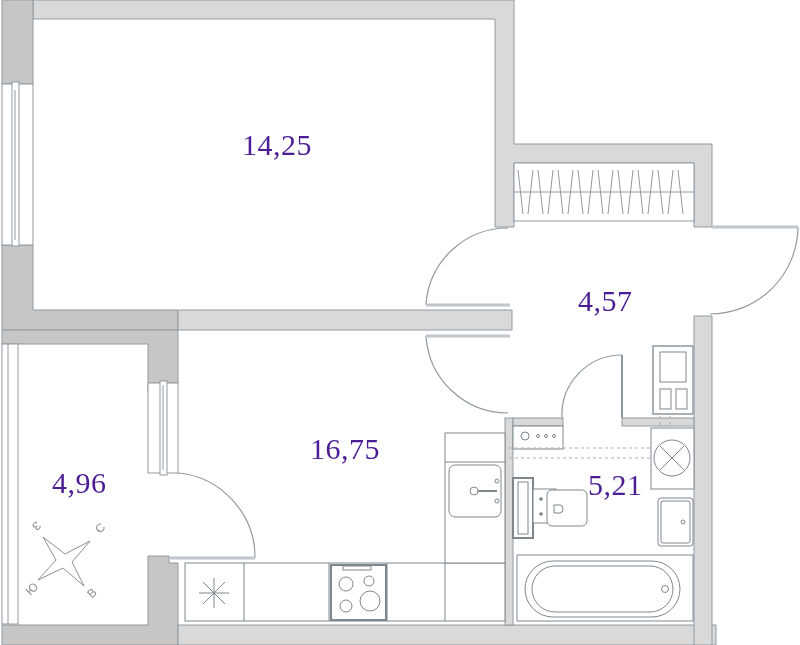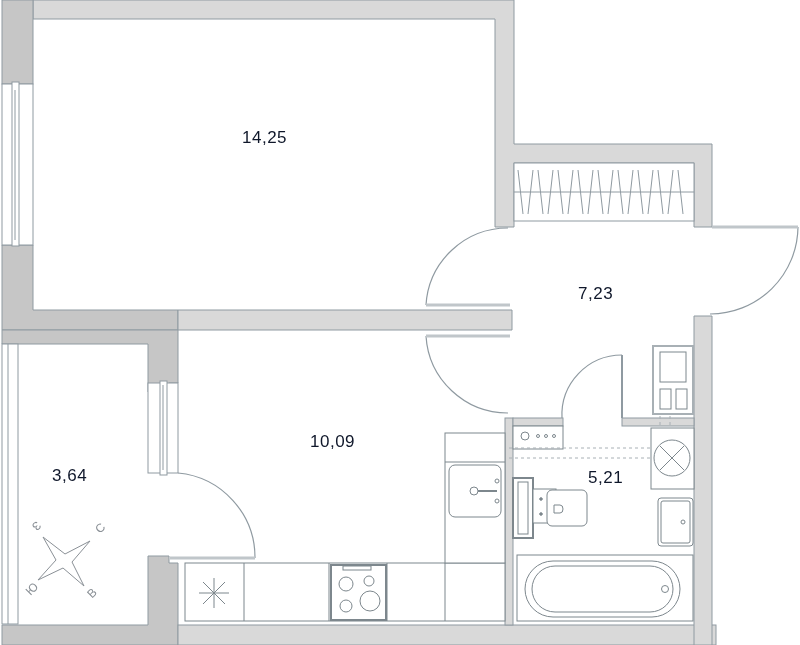--- a/index.html
+++ b/index.html
@@ -1,18 +1,18 @@
 <!DOCTYPE html>
 <html><head>
 <meta charset="utf-8">
 <style>
   html, body { margin: 0; padding: 0; background: #ffffff; }
   body { width: 800px; height: 645px; position: relative; overflow: hidden; font-family: "Liberation Sans", sans-serif; }
   svg { position: absolute; left: 0; top: 0; }
-  .label { position: absolute; font-family: Liberation Sans, sans-serif; font-size: 17px; color: #0f172a; letter-spacing: 0.5px; }
+  .label { position: absolute; font-family: Liberation Serif, serif; font-size: 30px; color: #4c1d95; letter-spacing: 0.5px; }
   .compass-letter { position: absolute; font-family: "Liberation Sans", sans-serif; font-size: 12px; color: #8a9096; }
 </style>
 </head>
 <body>
 
 <svg width="800" height="645" viewBox="0 0 800 645">
 
   <g fill="#d9d9d9" stroke="#8f9aa1" stroke-width="1">
 
     <path d="M33,0 L514,0 L514,144 L712,144 L712,227 L694,227 L694,163 L514,163 L514,227 L495,227 L495,19 L33,19 Z"></path>
@@ -149,21 +149,21 @@
     <rect x="532" y="566" width="141" height="46" rx="23"></rect>
     <circle cx="665" cy="589" r="3.5"></circle>
   </g>
 
   <g fill="#ffffff" stroke="#8a9096" stroke-width="1">
     <path d="M43,537 L65,554 L90,541 L72,562 L84,586 L63,568 L38,580 L56,560 Z"></path>
   </g>
 </svg>
 
 <div class="label" style="left:242px; top:128px;">14,25</div>
-<div class="label" style="left:578px; top:284px;">7,23</div>
-<div class="label" style="left:310px; top:432px;">10,09</div>
-<div class="label" style="left:52px; top:466px;">3,64</div>
+<div class="label" style="left:578px; top:284px;">4,57</div>
+<div class="label" style="left:310px; top:432px;">16,75</div>
+<div class="label" style="left:52px; top:466px;">4,96</div>
 <div class="label" style="left:588px; top:468px;">5,21</div>
 
 <div class="compass-letter" style="left:96px; top:521px; transform:rotate(-45deg);">С</div>
 <div class="compass-letter" style="left:88px; top:586px; transform:rotate(-45deg);">В</div>
 <div class="compass-letter" style="left:26px; top:582px; transform:rotate(-45deg);">Ю</div>
 <div class="compass-letter" style="left:33px; top:519px; transform:rotate(135deg);">З</div>
 
 </body></html>

